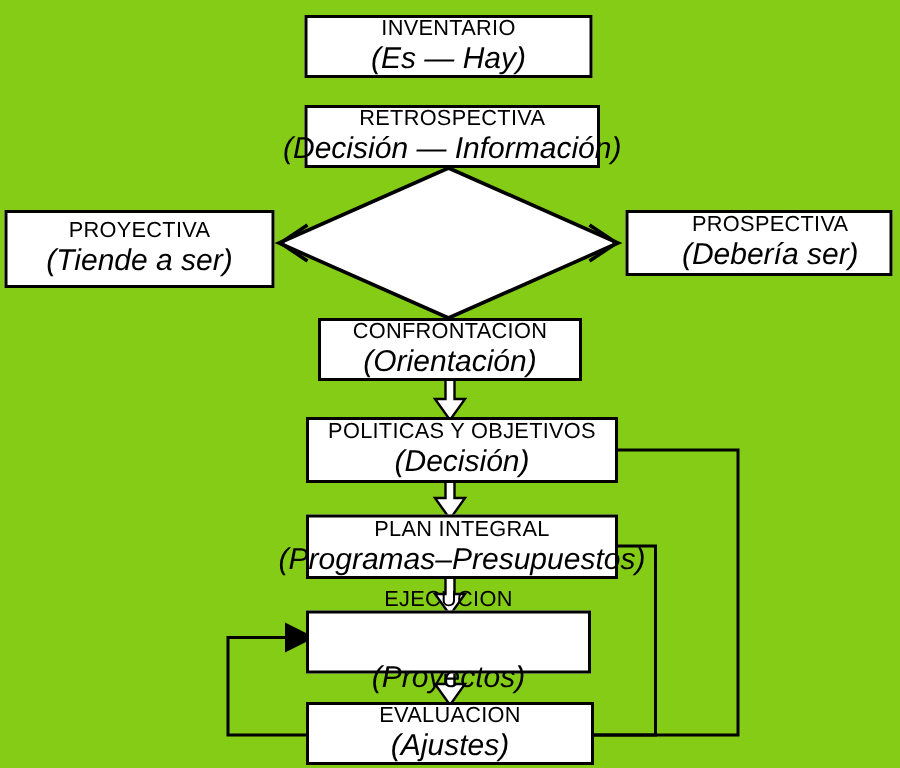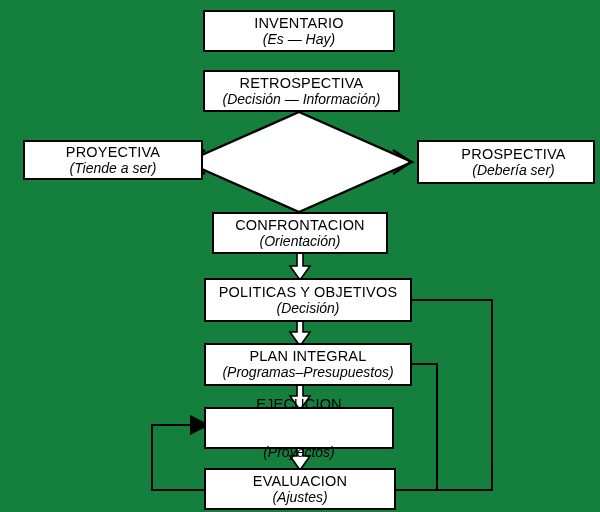--- a/index.html
+++ b/index.html
@@ -4,21 +4,21 @@
 <style>
   html, body {
     margin: 0;
     padding: 0;
     background: #ffffff;
   }
   #canvas {
     position: relative;
     width: 600px;
     height: 512px;
-    background: #15803d;
+    background: #84cc16;
     font-family: "Liberation Sans", sans-serif;
     overflow: hidden;
   }
   .node {
     position: absolute;
     border: 2px solid #000000;
     background: #ffffff;
     box-sizing: border-box;
     display: flex;
     flex-direction: column;
@@ -27,21 +27,21 @@
     text-align: center;
     line-height: 1.12;
   }
   .node .title {
     font-size: 14.5px;
     letter-spacing: 0.2px;
     color: #000000;
     white-space: nowrap;
   }
   .node .sub {
-    font-size: 14px;
+    font-size: 20px;
     font-style: italic;
     color: #000000;
     white-space: nowrap;
     margin-top: 1px;
   }
   .svg-layer {
     position: absolute;
     left: 0;
     top: 0;
     width: 600px;
@@ -95,21 +95,21 @@
   <div class="node" style="left:203px; top:10px; width:192px; height:42px;">
     <div class="title">INVENTARIO</div>
     <div class="sub">(Es — Hay)</div>
   </div>
 
   <div class="node" style="left:203px; top:70px; width:197px; height:42px;">
     <div class="title">RETROSPECTIVA</div>
     <div class="sub">(Decisión — Información)</div>
   </div>
 
-  <div class="node" style="left:23px; top:140px; width:180px; height:40px;">
+  <div class="node" style="left:3px; top:140px; width:180px; height:52px;">
     <div class="title">PROYECTIVA</div>
     <div class="sub">(Tiende a ser)</div>
   </div>
 
   <div class="node" style="left:417px; top:140px; width:178px; height:44px;padding-left:15px;">
     <div class="title">PROSPECTIVA</div>
     <div class="sub">(Debería ser)</div>
   </div>
 
   <div class="node" style="left:212px; top:212px; width:176px; height:42px;">

